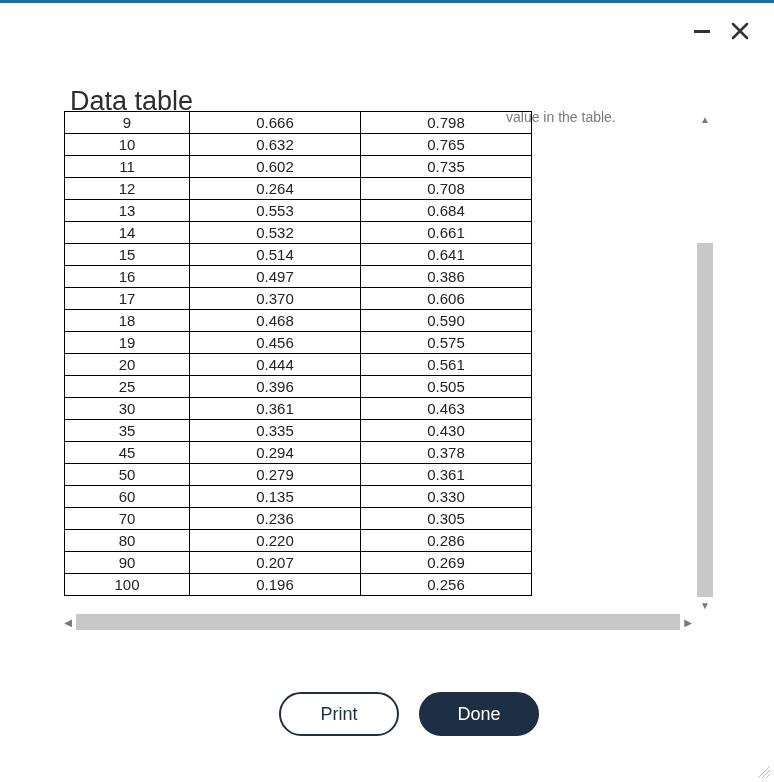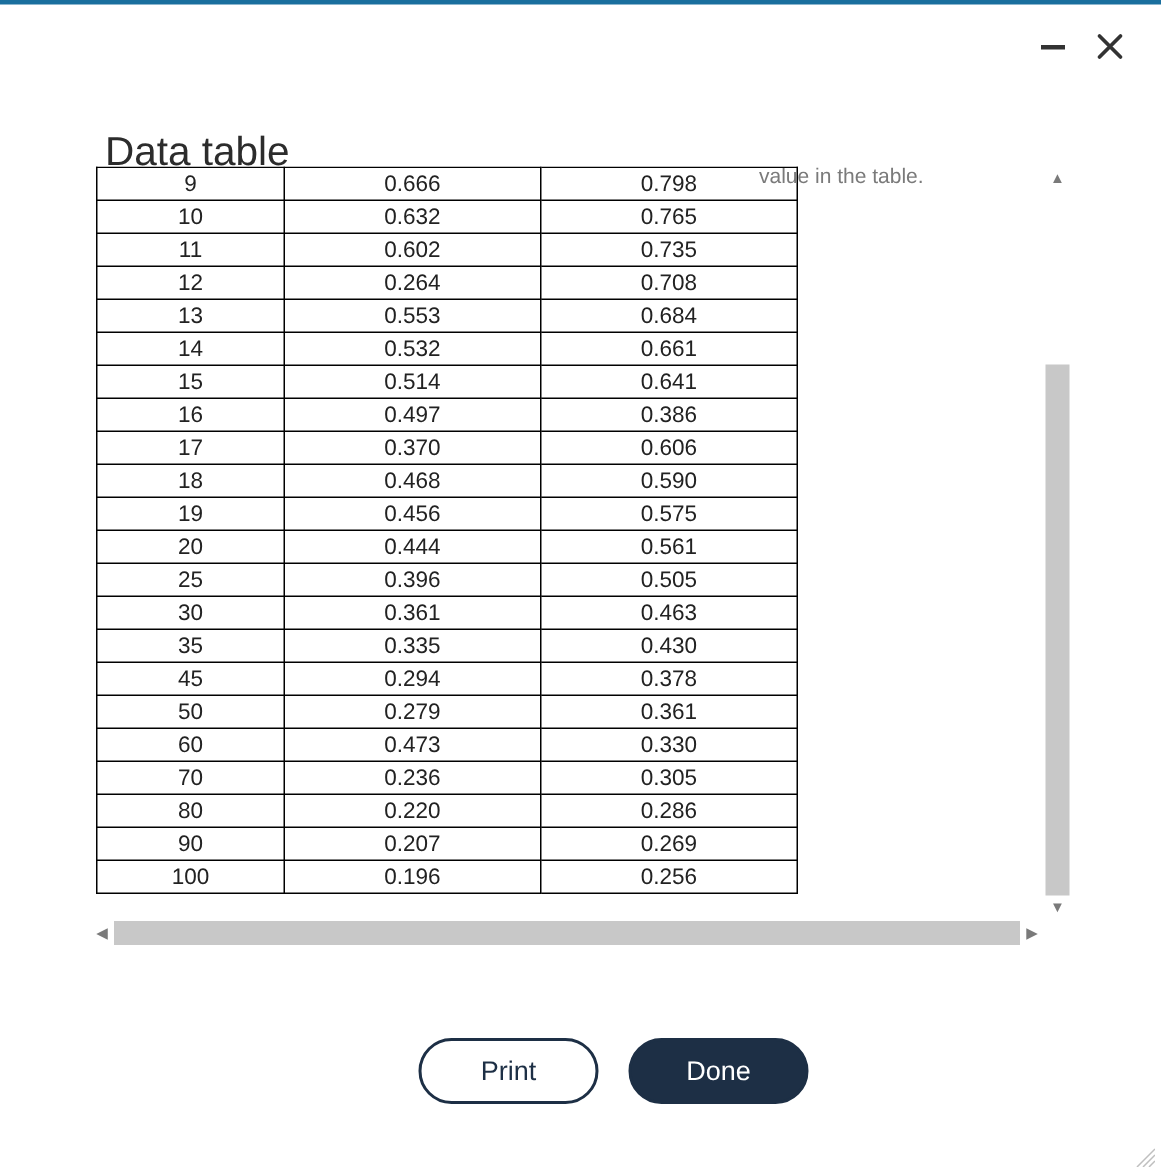--- a/index.html
+++ b/index.html
@@ -309,21 +309,21 @@
                 <td class="c1">0.294</td>
                 <td class="c2">0.378</td>
               </tr>
               <tr>
                 <td class="c0">50</td>
                 <td class="c1">0.279</td>
                 <td class="c2">0.361</td>
               </tr>
               <tr>
                 <td class="c0">60</td>
-                <td class="c1">0.473</td>
+                <td class="c1">0.135</td>
                 <td class="c2">0.330</td>
               </tr>
               <tr>
                 <td class="c0">70</td>
                 <td class="c1">0.236</td>
                 <td class="c2">0.305</td>
               </tr>
               <tr>
                 <td class="c0">80</td>
                 <td class="c1">0.220</td>

